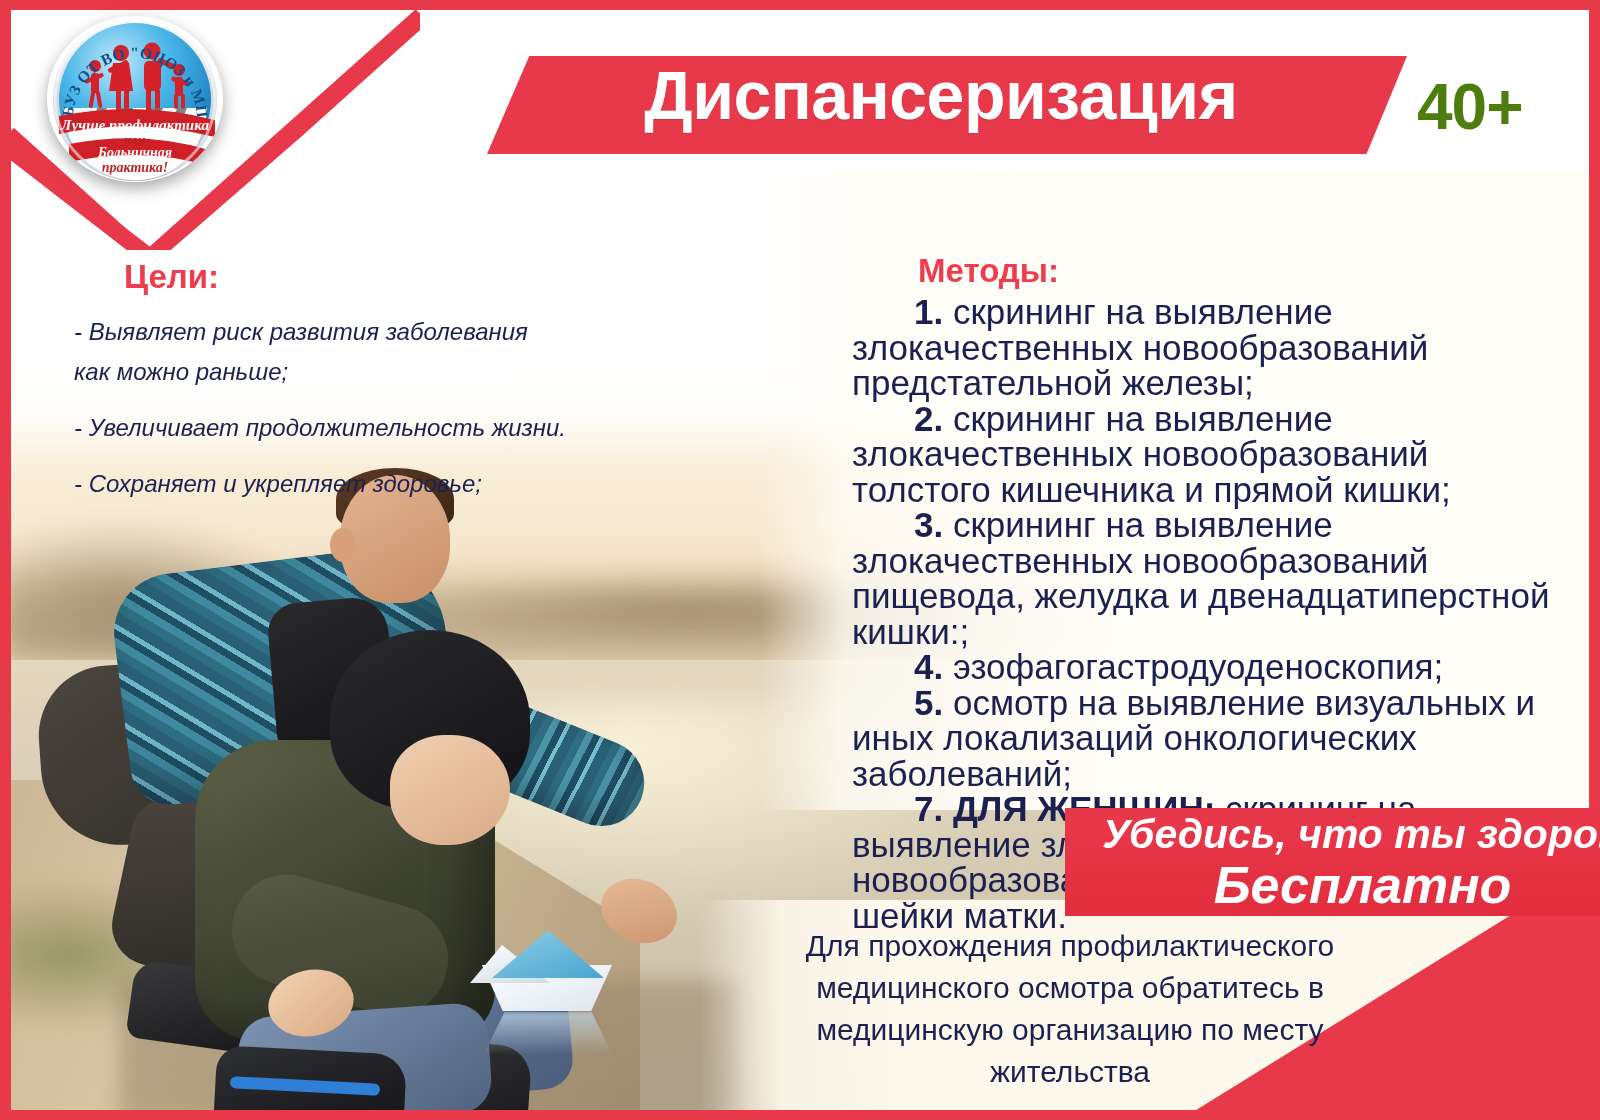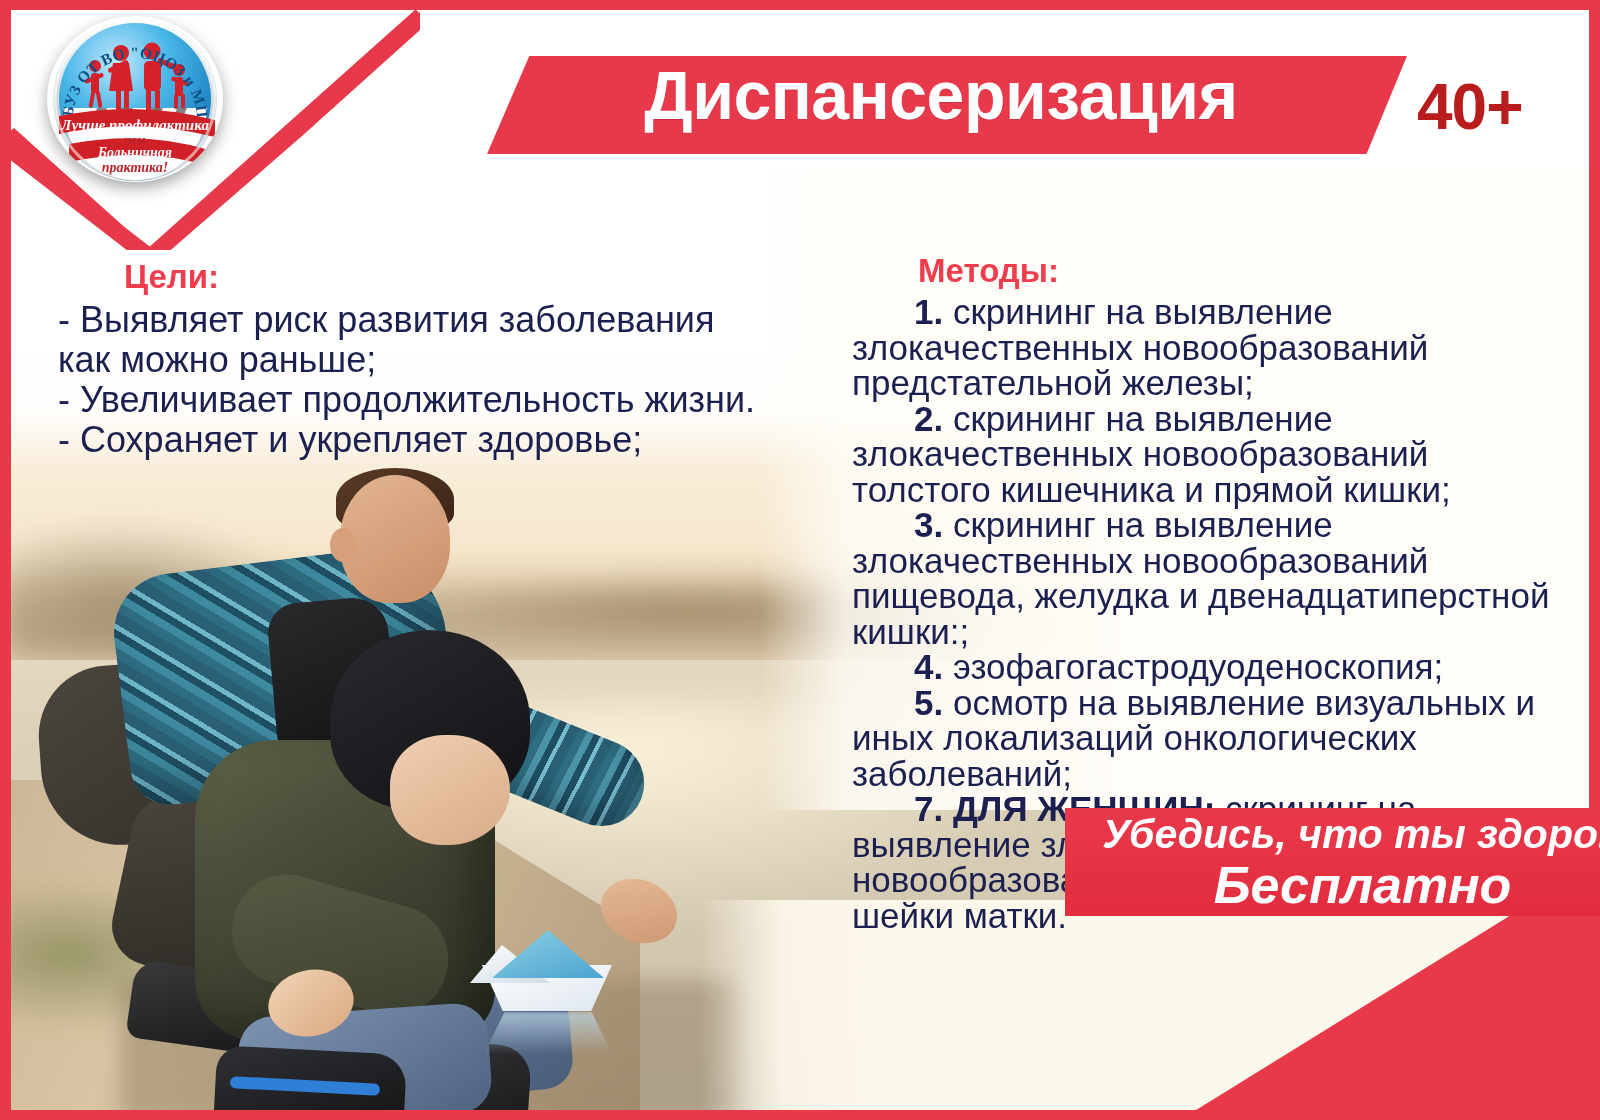--- a/index.html
+++ b/index.html
@@ -251,21 +251,21 @@
     color:#ffffff;
     font-size:68px;
     font-weight:bold;
     letter-spacing:-.5px;
     white-space:nowrap;
     transform:translateX(-6px);
     text-shadow:0 1px 0 rgba(0,0,0,.12);
   }
   .age-badge{
     position:absolute;left:1417px;top:70px;
-    color:#b91c1c;font-size:64px;font-weight:bold;letter-spacing:-1px;
+    color:#4d7c0f;font-size:64px;font-weight:bold;letter-spacing:-1px;
   }
 
   
   .logo{
     position:absolute;left:47px;top:16px;width:176px;height:166px;
     border-radius:50%;
     overflow:hidden;
     box-shadow:0 6px 16px rgba(0,0,0,.35);
     background:#fff;
   }
@@ -282,21 +282,21 @@
   }
   .sect-title{
     color:#ef3d4e;
     font-size:33px;font-weight:bold;
     margin:0 0 4px 0;
   }
   .col-left .sect-title{padding-left:66px;}
   .col-right .sect-title{padding-left:66px;}
 
   .goal-line{
-    font-size:36px;line-height:40px;margin:0;white-space:pre-wrap;
+    font-size:24px;line-height:40px;margin:16px;white-space:pre-wrap;font-style:italic;
   }
   .method-item{
     font-size:35px;line-height:35.5px;margin:0;text-indent:62px;
   }
   .method-item b{font-weight:bold;}
 
   
   .callout{
     position:absolute;left:1065px;top:808px;width:595px;height:108px;
     background:linear-gradient(to bottom,#e8394a,#e22d3e);
@@ -457,14 +457,15 @@
     <p class="method-item"><b>4.</b> эзофагогастродуоденоскопия;</p>
     <p class="method-item"><b>5.</b> осмотр на выявление визуальных и иных локализаций онкологических заболеваний;</p>
     <p class="method-item"><b>7.</b><b> ДЛЯ ЖЕНЩИН:</b> скрининг на выявление злокачественных новообразований молочных желез и шейки матки.</p>
   </div>
 
   <div class="callout">
     <span class="l1">Убедись, что ты здоров</span>
     <span class="l2">Бесплатно</span>
   </div>
 
+  <div class="footer">Для прохождения профилактического медицинского осмотра обратитесь в медицинскую организацию по месту жительства</div>
 
 </div>
 
 </body></html>

